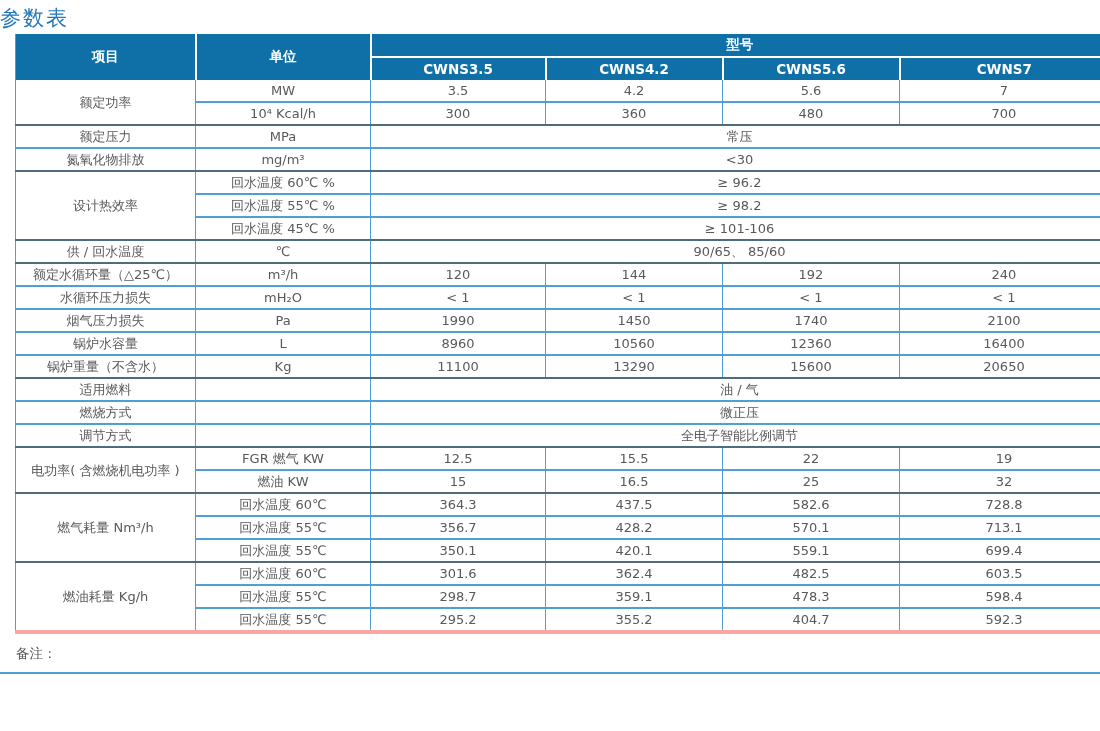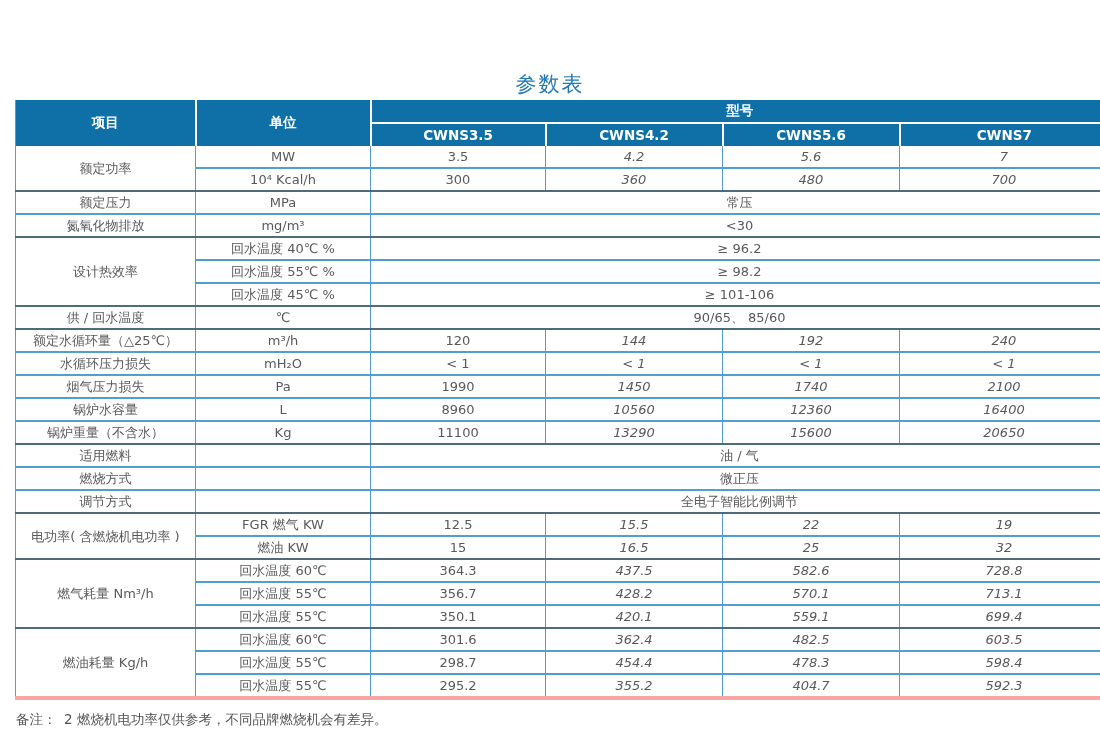--- a/index.html
+++ b/index.html
@@ -3,28 +3,27 @@
 <meta charset="utf-8">
 <style>
   html, body {
     margin: 0; padding: 0;
     width: 1100px; height: 731px;
     background: #ffffff;
     font-family: "DejaVu Sans", "Liberation Sans", sans-serif;
     overflow: hidden;
   }
   .title {
-    text-align: center;
+    text-align: left;
     color: #2379b8;
     font-size: 21px;
     letter-spacing: 2px;
-    padding-top: 22px;
+    padding-top: 4px;
     height: 30px;
     line-height: 28px;
-    margin-top: 48px;
   }
   table.param {
     border-collapse: collapse;
     table-layout: fixed;
     width: 1094px;
     margin-left: 15px;
     border-left: 1px solid #4f9fd0;
     border-right: 1px solid #4f9fd0;
     border-bottom: 4px solid #fca5a5;
   }
@@ -43,21 +42,21 @@
     height: 21px;
     line-height: 21px;
     padding: 0;
     text-align: center;
     font-size: 13px;
     color: #58595b;
     overflow: hidden;
     white-space: nowrap;
   }
   tbody td.unit, tbody td.val, tbody td.span { border-left: 1px solid #4f9fd0; }
-  tbody td.val + td.val { border-left: 1px solid #4f9fd0; font-style: italic; }
+  tbody td.val + td.val { border-left: 1px solid #4f9fd0; }
   tr.blue td { border-top: 2px solid #4f9fd0; }
   tr.dark td { border-top: 2px solid #4d6d7d; }
   .notes {
     display: flex;
     margin: 9px 16px 0 16px;
     font-size: 13.5px;
     color: #555555;
     line-height: 21px;
   }
   .notes .label { flex: 0 0 48px; }
@@ -120,21 +119,21 @@
     </tr>
 
     <tr class="blue">
       <td class="item">氮氧化物排放</td>
       <td class="unit">mg/m³</td>
       <td class="span" colspan="4">&lt;30</td>
     </tr>
 
     <tr class="dark">
       <td class="item" rowspan="3">设计热效率</td>
-      <td class="unit">回水温度 40℃ %</td>
+      <td class="unit">回水温度 60℃ %</td>
       <td class="span" colspan="4">≥ 96.2</td>
     </tr>
     <tr class="blue">
       <td class="unit">回水温度 55℃ %</td>
       <td class="span" colspan="4">≥ 98.2</td>
     </tr>
     <tr class="blue">
       <td class="unit">回水温度 45℃ %</td>
       <td class="span" colspan="4">≥ 101-106</td>
     </tr>
@@ -251,34 +250,33 @@
       <td class="item" rowspan="3">燃油耗量  Kg/h</td>
       <td class="unit">回水温度 60℃</td>
       <td class="val">301.6</td>
       <td class="val">362.4</td>
       <td class="val">482.5</td>
       <td class="val">603.5</td>
     </tr>
     <tr class="blue">
       <td class="unit">回水温度 55℃</td>
       <td class="val">298.7</td>
-      <td class="val">454.4</td>
+      <td class="val">359.1</td>
       <td class="val">478.3</td>
       <td class="val">598.4</td>
     </tr>
     <tr class="blue">
       <td class="unit">回水温度 55℃</td>
       <td class="val">295.2</td>
       <td class="val">355.2</td>
       <td class="val">404.7</td>
       <td class="val">592.3</td>
     </tr>
   </tbody>
 </table>
 
 <div class="notes">
   <div class="label">备注：</div>
   <div>
-    <div>2  燃烧机电功率仅供参考，不同品牌燃烧机会有差异。</div>
   </div>
 </div>
 
 <div class="bottom-rule"></div>
 
 </body></html>

